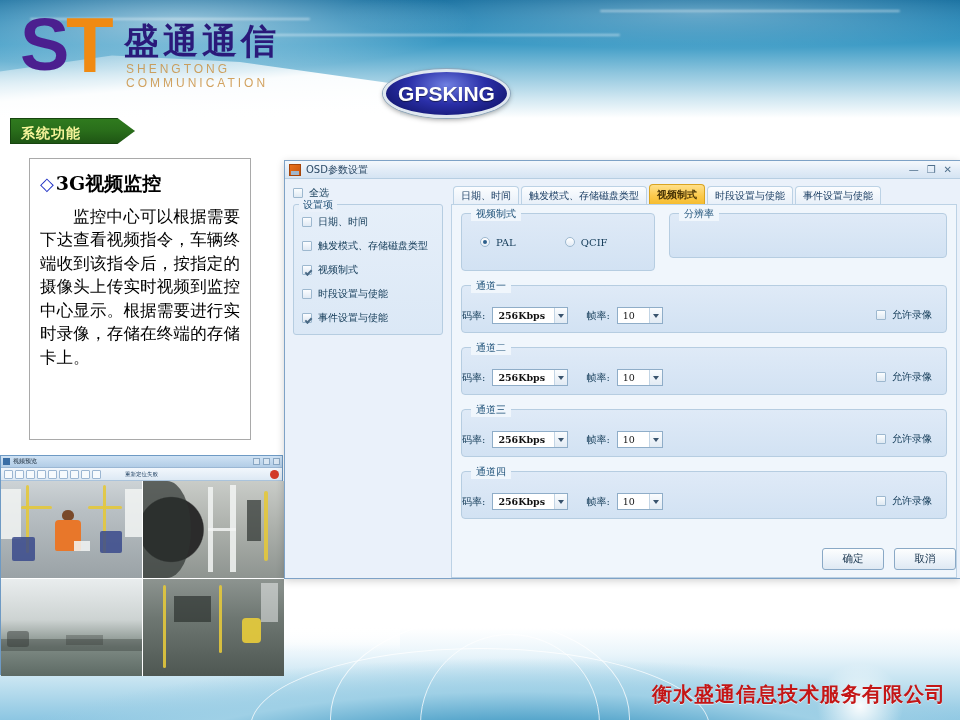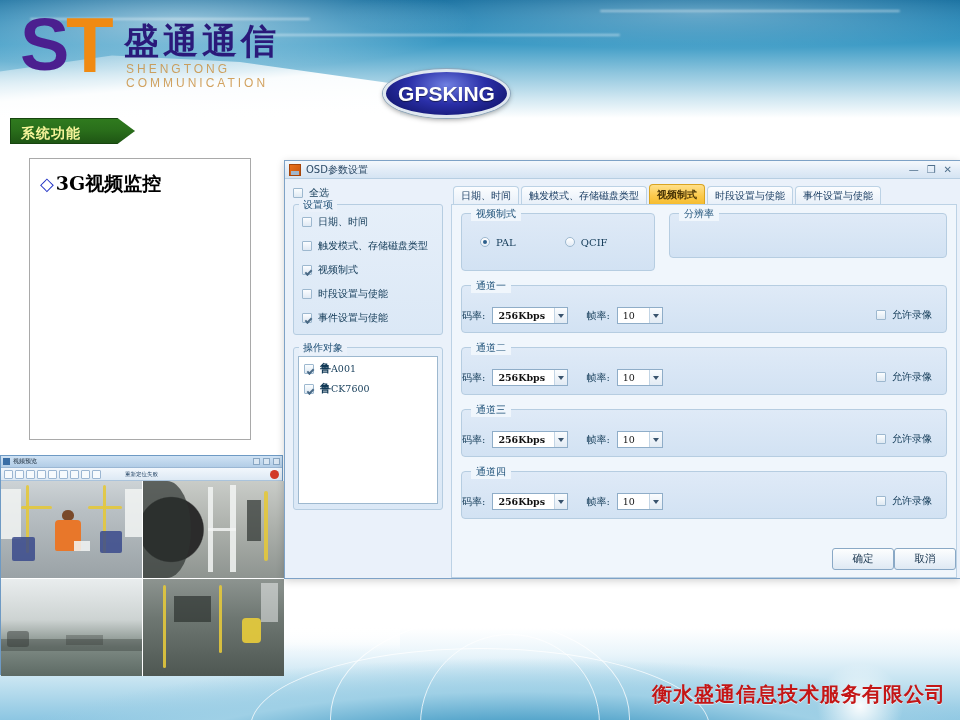--- a/index.html
+++ b/index.html
@@ -285,21 +285,21 @@
     display:flex; align-items:center; justify-content:center;
   }
   .combo .arrow i {
     width:0; height:0; border-left:3px solid transparent; border-right:3px solid transparent;
     border-top:4px solid #39536d; display:block;
   }
   .combo.rate { width:76px;font-weight:bold; }
   .combo.fps  { width:46px; }
   .chan .rec-chk { margin-left:auto; margin-right:14px; }
 
-  #btn-row { position:absolute; right:0px; bottom:7px; display:flex; gap:0; }
+  #btn-row { position:absolute; right:0px; bottom:7px; display:flex; gap:10px; }
   .dlg-btn {
     width:62px; height:22px; font-size:10.5px; color:#13304a;
     background:linear-gradient(180deg,#fdfefe 0%,#eef4fa 50%,#dfe9f3 100%);
     border:1px solid #8aa9c6; border-radius:3px;
     display:flex; align-items:center; justify-content:center;
     font-family:"DejaVu Sans",sans-serif;
   }
 
   
   #company {
@@ -338,20 +338,21 @@
 </div>
 
 <div id="banner">
   <span class="txt">系统功能</span>
 </div>
 
 <div id="text-card">
   <h2>
     <span class="dia">◇</span><span>3G视频监控</span>
   </h2>
+  <p>监控中心可以根据需要下达查看视频指令，车辆终端收到该指令后，按指定的摄像头上传实时视频到监控中心显示。根据需要进行实时录像，存储在终端的存储卡上。</p>
 </div>
 
 <div id="video-window">
   <div id="vw-title">
     <span class="vicon"></span>
     <span>视频预览</span>
     <span class="wc">
       <i></i>
       <i></i>
       <i></i>
@@ -446,33 +447,20 @@
         <div class="chk">
           <span class="box"></span>
           <span>时段设置与使能</span>
         </div>
         <div class="chk checked">
           <span class="box"></span>
           <span>事件设置与使能</span>
         </div>
       </div>
 
-      <div class="grp" id="obj-group" style="padding:8px 4px 5px 4px;">
-        <span class="grp-title">操作对象</span>
-        <div id="obj-list">
-          <div class="chk checked">
-            <span class="box"></span>
-            <span class="plate"><span>鲁</span><em>A001</em></span>
-          </div>
-          <div class="chk checked">
-            <span class="box"></span>
-            <span class="plate"><span>鲁</span><em>CK7600</em></span>
-          </div>
-        </div>
-      </div>
     </div>
 
     <div id="osd-main">
 
       <div id="tabs">
         <div class="tab">日期、时间</div>
         <div class="tab">触发模式、存储磁盘类型</div>
         <div class="tab active">视频制式</div>
         <div class="tab">时段设置与使能</div>
         <div class="tab">事件设置与使能</div>

